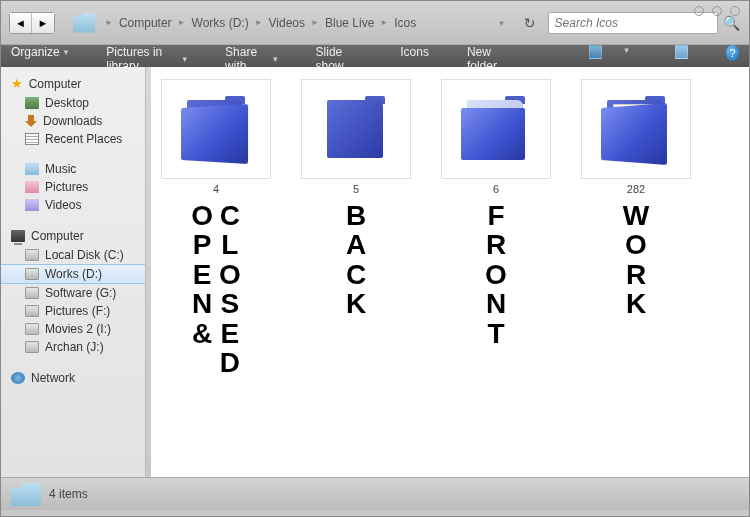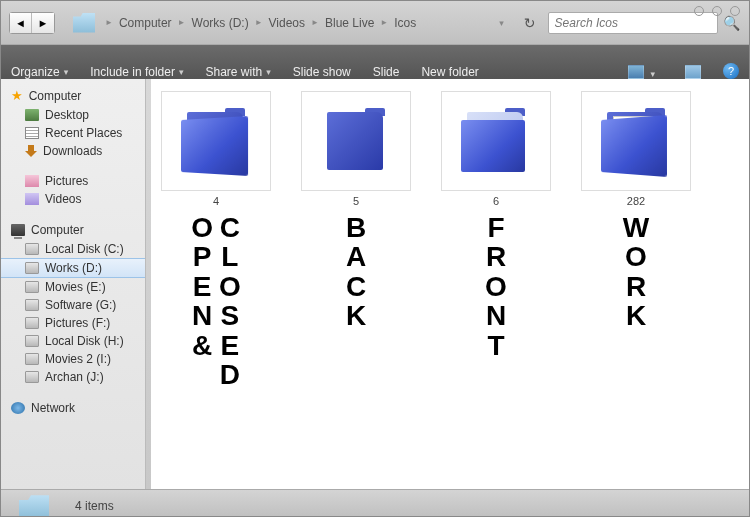--- a/index.html
+++ b/index.html
@@ -12,21 +12,21 @@
 .folder-glyph { width: 22px; height: 20px; margin: 0 10px 0 18px; background: linear-gradient(#bfe1f5,#8cbdd8); clip-path: polygon(0 20%,35% 20%,45% 0,100% 0,100% 100%,0 100%); }
 .breadcrumb { display: flex; align-items: center; gap: 6px; font-size: 12px; color: #555; flex: 1; }
 .crumb-sep { color: #888; font-size: 8px; }
 .crumb { cursor: pointer; }
 .refresh { color: #555; font-size: 14px; margin: 0 12px; cursor: pointer; }
 .search { width: 170px; height: 22px; border: 1px solid #aaa; border-radius: 2px; background: #fff; font-size: 12px; font-style: italic; padding: 0 6px; color: #888; }
 .search-ico { color: #777; font-size: 14px; margin-left: 6px; cursor: pointer; }
 .win-ctrls { position: absolute; top: 6px; right: 10px; display: flex; gap: 8px; }
 .win-ctrls span { width: 10px; height: 10px; border: 1px solid #999; border-radius: 50%; cursor: pointer; }
 
-.toolbar { height: 34px; background: linear-gradient(#6b6b6b,#545454); display: flex; align-items: flex-end; padding: 0 10px; color: #eee; font-size: 12px; gap: 22px; }
+.toolbar { height: 22px; background: linear-gradient(#6b6b6b,#545454); display: flex; align-items: flex-start; padding: 0 10px; color: #eee; font-size: 12px; gap: 38px; }
 .toolbar .ti { cursor: pointer; display: flex; align-items: center; gap: 4px; }
 .toolbar .drop::after { content: "▾"; font-size: 9px; color: #ccc; }
 .toolbar .spacer { flex: 1; }
 .tool-ico { width: 16px; height: 14px; cursor: pointer; }
 .tool-ico.view { background: linear-gradient(#7fb3d5,#4a7fb0); border: 1px solid #fff3; }
 .tool-ico.pane { background: linear-gradient(#9ec7e6,#6ea3cc); border: 1px solid #fff3; }
 .tool-ico.help { width: 16px; height: 16px; border-radius: 50%; background: radial-gradient(circle at 30% 30%,#6db8f2,#1a6fc2); color: #fff; font-size: 11px; text-align: center; line-height: 16px; }
 
 .main { display: flex; height: 410px; }
 .sidebar { width: 145px; background: linear-gradient(#efefef,#e2e2e2); border-right: 1px solid #bbb; font-size: 12px; overflow-y: auto; padding: 6px 0; }
@@ -62,21 +62,21 @@
 .fld.open .front { transform: perspective(200px) rotateY(-25deg); }
 .fld .tab { position:absolute; right:6px; top:2px; width:20px; height:8px; background:#4c5ec8; border-radius: 2px 2px 0 0; }
 .fld.work .paper { position:absolute; left:12px; top:10px; width:44px; height:50px; background:#fff; border:1px solid #ccc; }
 .fld.front-only .back { background: linear-gradient(135deg,#d8e0f8,#b0beec); }
 .fld-label { font-size: 11px; color: #444; }
 
 .big-letters { display: flex; gap: 6px; margin-top: 6px; }
 .vcol { display: flex; flex-direction: column; align-items: center; }
 .vcol span { font-size: 28px; font-weight: 700; font-family: Arial, sans-serif; color: #000; line-height: 1.05; }
 
-.status { height: 33px; background: linear-gradient(#d4d4d4,#bcbcbc); border-top: 1px solid #aaa; display: flex; align-items: center; padding: 0 18px; gap: 26px; font-size: 12px; color: #444; }
+.status { height: 33px; background: linear-gradient(#d4d4d4,#bcbcbc); border-top: 1px solid #aaa; display: flex; align-items: center; padding: 0 10px; gap: 8px; font-size: 12px; color: #444; }
 .status-ico { width: 30px; height: 24px; background: linear-gradient(#bfe1f5,#8cbdd8); clip-path: polygon(0 25%,30% 25%,40% 5%,100% 5%,100% 100%,0 100%); }
 </style>
 </head>
 <body>
 
 <div class="win-ctrls">
   <span></span>
   <span></span>
   <span></span>
 </div>
@@ -100,51 +100,55 @@
       <span class="crumb">Icos</span>
     </div>
   <span style="color:#888;font-size:9px;margin-right:8px;">▾</span>
   <span class="refresh">↻</span>
   <input class="search" placeholder="Search Icos" style="">
   <span class="search-ico">🔍</span>
 </div>
 
 <div class="toolbar">
   <span class="ti drop">Organize</span>
-  <span class="ti drop">Include in folder</span>
+  <span class="ti drop">Pictures in library</span>
   <span class="ti drop">Share with</span>
   <span class="ti">Slide show</span>
-  <span class="ti">Slide</span>
+  <span class="ti">Icons</span>
   <span class="ti">New folder</span>
   <span class="spacer"></span>
   <span class="tool-ico view"></span>
   <span style="color:#ccc;font-size:9px;margin:0 8px 0 -16px">▾</span>
   <span class="tool-ico pane"></span>
   <span class="tool-ico help">?</span>
 </div>
 
 <div class="main">
   <div class="sidebar" id="sidebar">
       <div class="group-h">
         <span class="star">★</span>
         <span>Computer</span>
       </div>
       <div class="item">
         <span class="ico-sm ico-desktop"></span>
         <span>Desktop</span>
       </div>
       <div class="item">
+        <span class="ico-sm ico-dl"></span>
+        <span>Downloads</span>
+      </div>
+      <div class="item">
         <span class="ico-sm ico-recent"></span>
         <span>Recent Places</span>
       </div>
-      <div class="item">
-        <span class="ico-sm ico-dl"></span>
-        <span>Downloads</span>
-      </div>
       <div class="gap"></div>
+      <div class="item">
+        <span class="ico-sm ico-music"></span>
+        <span>Music</span>
+      </div>
       <div class="item">
         <span class="ico-sm ico-pic"></span>
         <span>Pictures</span>
       </div>
       <div class="item">
         <span class="ico-sm ico-vid"></span>
         <span>Videos</span>
       </div>
       <div class="gap"></div>
       <div class="group-h">
@@ -154,33 +158,25 @@
       <div class="item">
         <span class="ico-sm ico-drive"></span>
         <span>Local Disk (C:)</span>
       </div>
       <div class="item sel">
         <span class="ico-sm ico-drive"></span>
         <span>Works (D:)</span>
       </div>
       <div class="item">
         <span class="ico-sm ico-drive"></span>
-        <span>Movies (E:)</span>
-      </div>
-      <div class="item">
-        <span class="ico-sm ico-drive"></span>
         <span>Software (G:)</span>
       </div>
       <div class="item">
         <span class="ico-sm ico-drive"></span>
         <span>Pictures (F:)</span>
-      </div>
-      <div class="item">
-        <span class="ico-sm ico-drive"></span>
-        <span>Local Disk (H:)</span>
       </div>
       <div class="item">
         <span class="ico-sm ico-drive"></span>
         <span>Movies 2 (I:)</span>
       </div>
       <div class="item">
         <span class="ico-sm ico-drive"></span>
         <span>Archan (J:)</span>
       </div>
       <div class="gap"></div>

